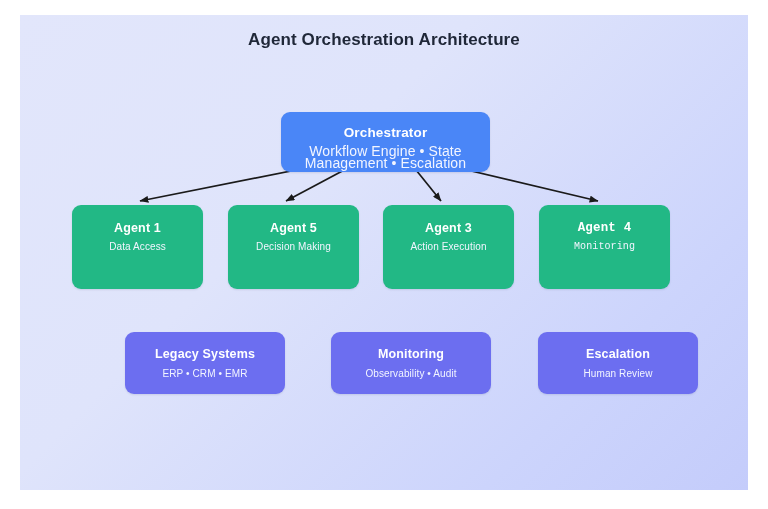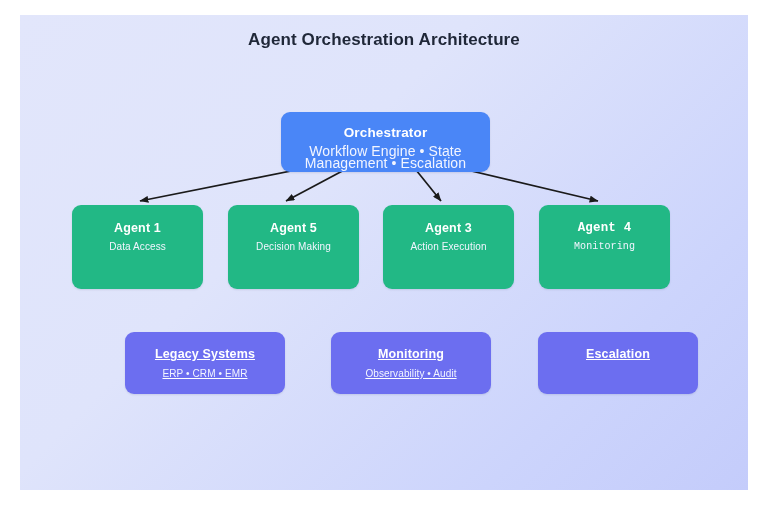--- a/index.html
+++ b/index.html
@@ -109,21 +109,20 @@
   #node-agent-4 { left: 519px; font-family: Liberation Mono, monospace; }
   .node-agent .node-subtitle { margin-top: 5px; }
 
   
   .node-support {
     top: 317px;
     width: 160px;
     height: 62px;
     background: #6c6ef0;
     padding-top: 15px;
-    text-decoration: underline;
   }
   #node-legacy-systems { left: 105px; }
   #node-monitoring-support { left: 311px; }
   #node-escalation { left: 518px; }
   .node-support .node-subtitle { margin-top: 6px; }
 </style>
 </head>
 <body>
 
 <div id="canvas">
@@ -176,16 +175,17 @@
       <span class="node-subtitle">ERP • CRM • EMR</span>
     </div>
 
     <div class="node node-support" id="node-monitoring-support">
       <span class="node-title">Monitoring</span>
       <span class="node-subtitle">Observability • Audit</span>
     </div>
 
     <div class="node node-support" id="node-escalation">
       <span class="node-title">Escalation</span>
+      <span class="node-subtitle">Human Review</span>
     </div>
 
   </div>
 </div>
 
 </body></html>

